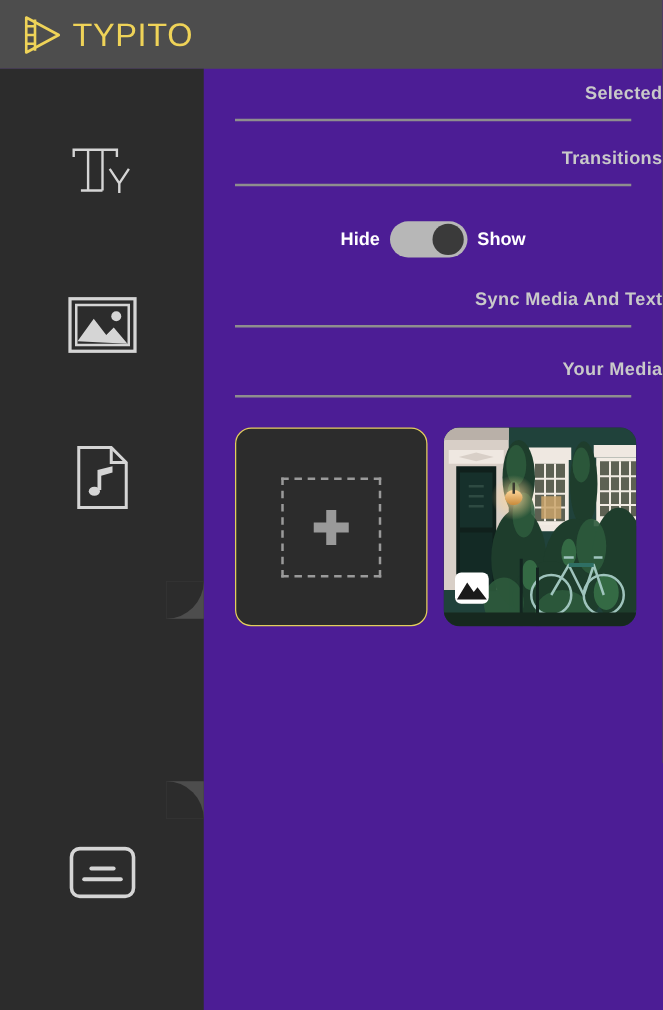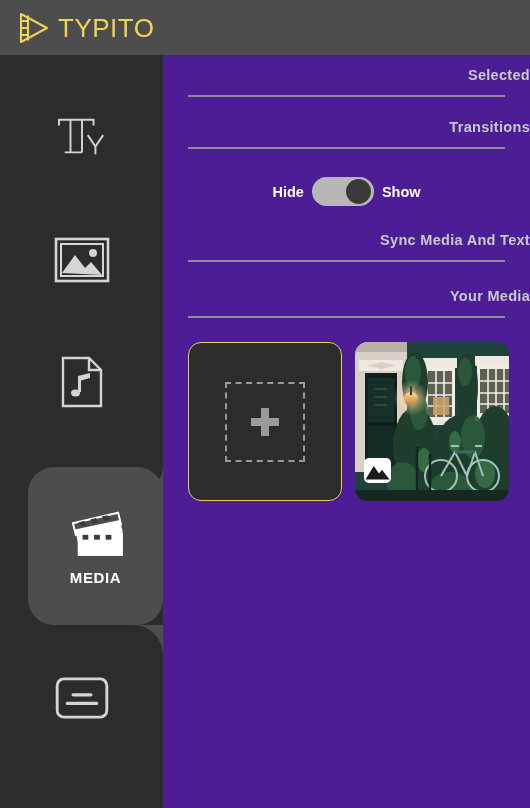--- a/index.html
+++ b/index.html
@@ -175,42 +175,20 @@
           <path d="M29 2 L29 14 L41 14" fill="none" stroke="#d5d5d5" stroke-width="2.4"></path>
           <path d="M18 36 L18 20 L30 17 L30 22 L21 24.5 L21 36 Z" fill="#d5d5d5"></path>
           <ellipse cx="15.5" cy="37" rx="4.5" ry="3.6" fill="#d5d5d5"></ellipse>
         </svg>
       </span>
     </div>
 
     <div class="notch top" style="top:410px;">
         <i></i>
       </div>
-    <div class="side-item active" style="top:412px; height:158px;">
-      <span class="ico">
-        <svg viewBox="0 0 64 52" width="62" height="50">
-          <g fill="#ffffff">
-            <path d="M10 24 L57 15 L60 28 L13 37 Z" transform="rotate(-1 32 26)"></path>
-            <path d="M13 28 L60 28 L60 52 L13 52 Z"></path>
-          </g>
-          <g fill="none" stroke="#ffffff" stroke-width="2">
-            <path d="M8 18 L55 7 L58 19 L11 30 Z"></path>
-          </g>
-          <g fill="#3a3a3a">
-            <path d="M14 17 L20 15.5 L23 20 L17 21.5 Z"></path>
-            <path d="M26 14 L32 12.5 L35 17 L29 18.5 Z"></path>
-            <path d="M38 11 L44 9.5 L47 14 L41 15.5 Z"></path>
-            <path d="M18 30 L24 30 L24 35 L18 35 Z"></path>
-            <path d="M30 30 L36 30 L36 35 L30 35 Z"></path>
-            <path d="M42 30 L48 30 L48 35 L42 35 Z"></path>
-          </g>
-        </svg>
-      </span>
-      <span class="side-label">MEDIA</span>
-    </div>
     <div class="notch bot" style="top:570px;">
         <i></i>
       </div>
 
     <div class="side-item" style="top:522px; margin-top:60px;">
       <span class="ico">
         <svg viewBox="0 0 56 44" width="54" height="42">
           <rect x="2" y="2" width="52" height="40" rx="7" fill="none" stroke="#d5d5d5" stroke-width="3"></rect>
           <rect x="17" y="17" width="22" height="3.4" rx="1.7" fill="#d5d5d5"></rect>
           <rect x="11" y="26" width="34" height="3.4" rx="1.7" fill="#d5d5d5"></rect>

